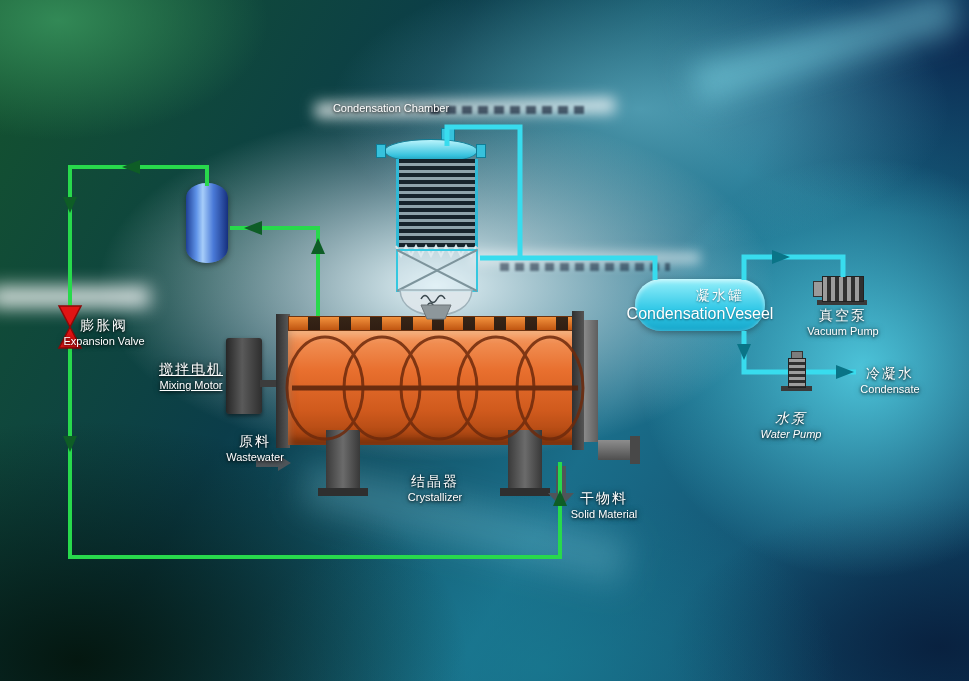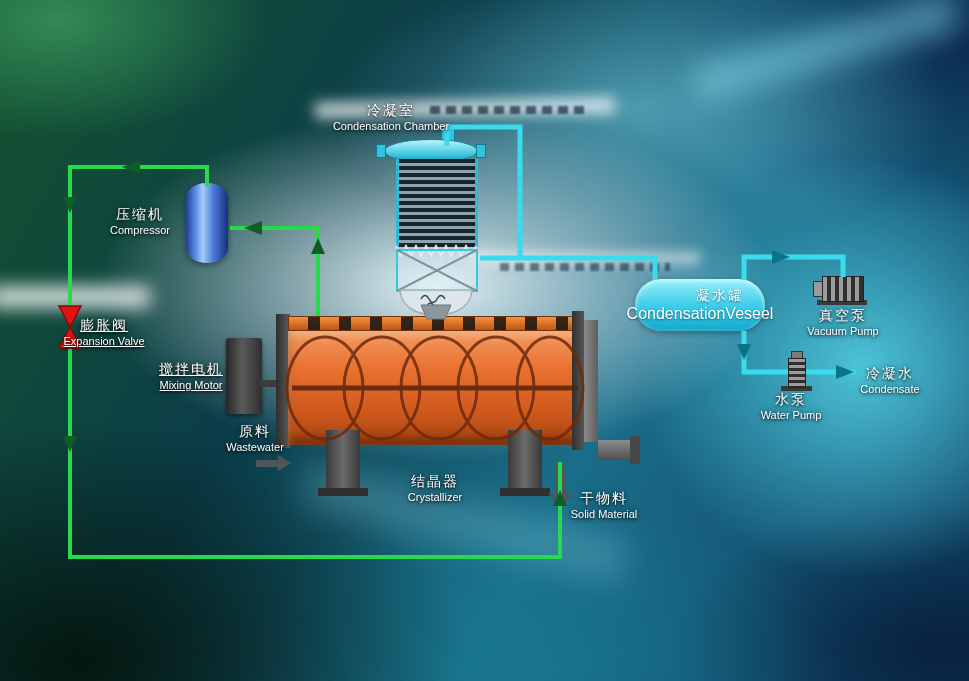--- a/index.html
+++ b/index.html
@@ -179,60 +179,55 @@
       <polygon points="262,221 262,235 244,228"></polygon>
     </g>
     <g fill="#0a7487">
       <polygon points="772,250 772,264 790,257"></polygon>
       <polygon points="737,344 751,344 744,360"></polygon>
       <polygon points="836,365 836,379 854,372"></polygon>
     </g>
   </svg>
 
   <div class="label" style="left:301px;top:101px;width:180px;">
-    <div class="zh">冷凝室</div>
     <div class="en">Condensation Chamber</div>
   </div>
 
-  <div class="label" style="left:90px;top:205px;width:100px;">
-    <div class="zh">压缩机</div>
-    <div class="en">Compressor</div>
-  </div>
-
-  <div class="label" style="left:48px;top:316px;width:112px;text-decoration:underline;">
+
+  <div class="label" style="left:48px;top:316px;width:112px;">
     <div class="zh">膨胀阀</div>
     <div class="en">Expansion Valve</div>
   </div>
 
   <div class="label" style="left:138px;top:360px;width:106px;text-decoration:underline;">
     <div class="zh">搅拌电机</div>
     <div class="en">Mixing Motor</div>
   </div>
 
-  <div class="label" style="left:210px;top:422px;width:90px;">
+  <div class="label" style="left:210px;top:432px;width:90px;">
     <div class="zh">原料</div>
     <div class="en">Wastewater</div>
   </div>
 
   <div class="label" style="left:553px;top:489px;width:102px;">
     <div class="zh">干物料</div>
     <div class="en">Solid Material</div>
   </div>
 
   <div class="label" style="left:385px;top:472px;width:100px;">
     <div class="zh">结晶器</div>
     <div class="en">Crystallizer</div>
   </div>
 
   <div class="label" style="left:793px;top:306px;width:100px;">
     <div class="zh">真空泵</div>
     <div class="en">Vacuum Pump</div>
   </div>
 
-  <div class="label" style="left:741px;top:390px;width:100px;">
+  <div class="label" style="left:741px;top:409px;width:100px;font-style:italic;">
     <div class="zh">水泵</div>
     <div class="en">Water Pump</div>
   </div>
 
   <div class="label" style="left:840px;top:364px;width:100px;">
     <div class="zh">冷凝水</div>
     <div class="en">Condensate</div>
   </div>
 
 </div>

